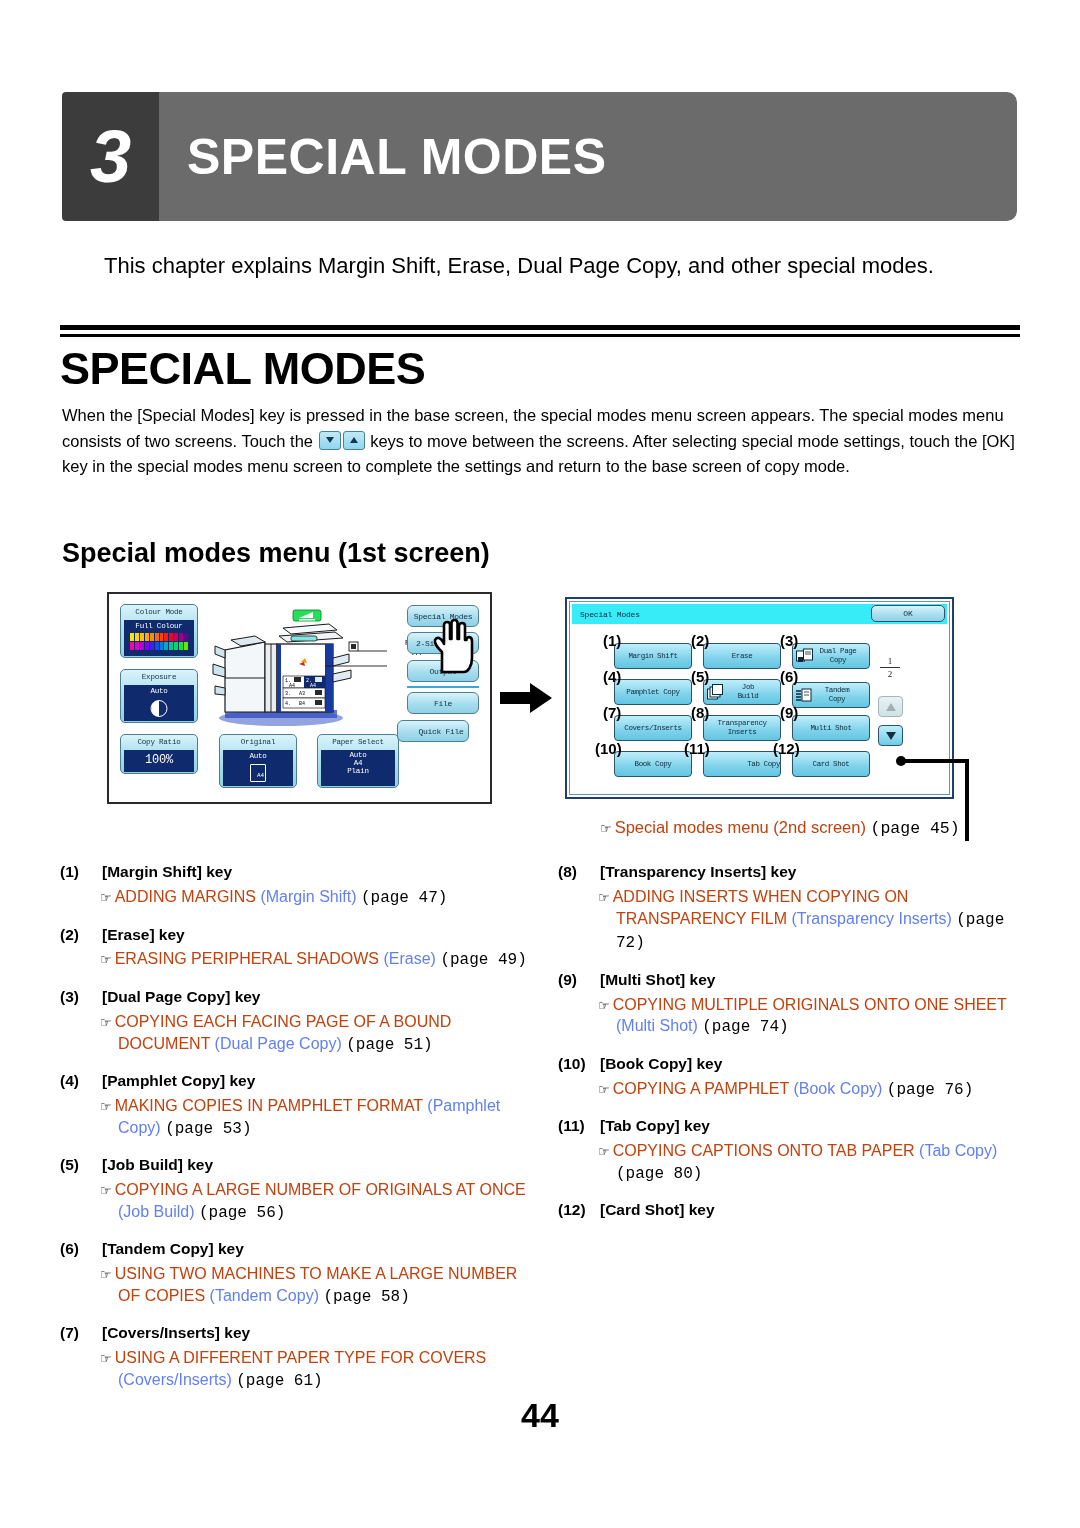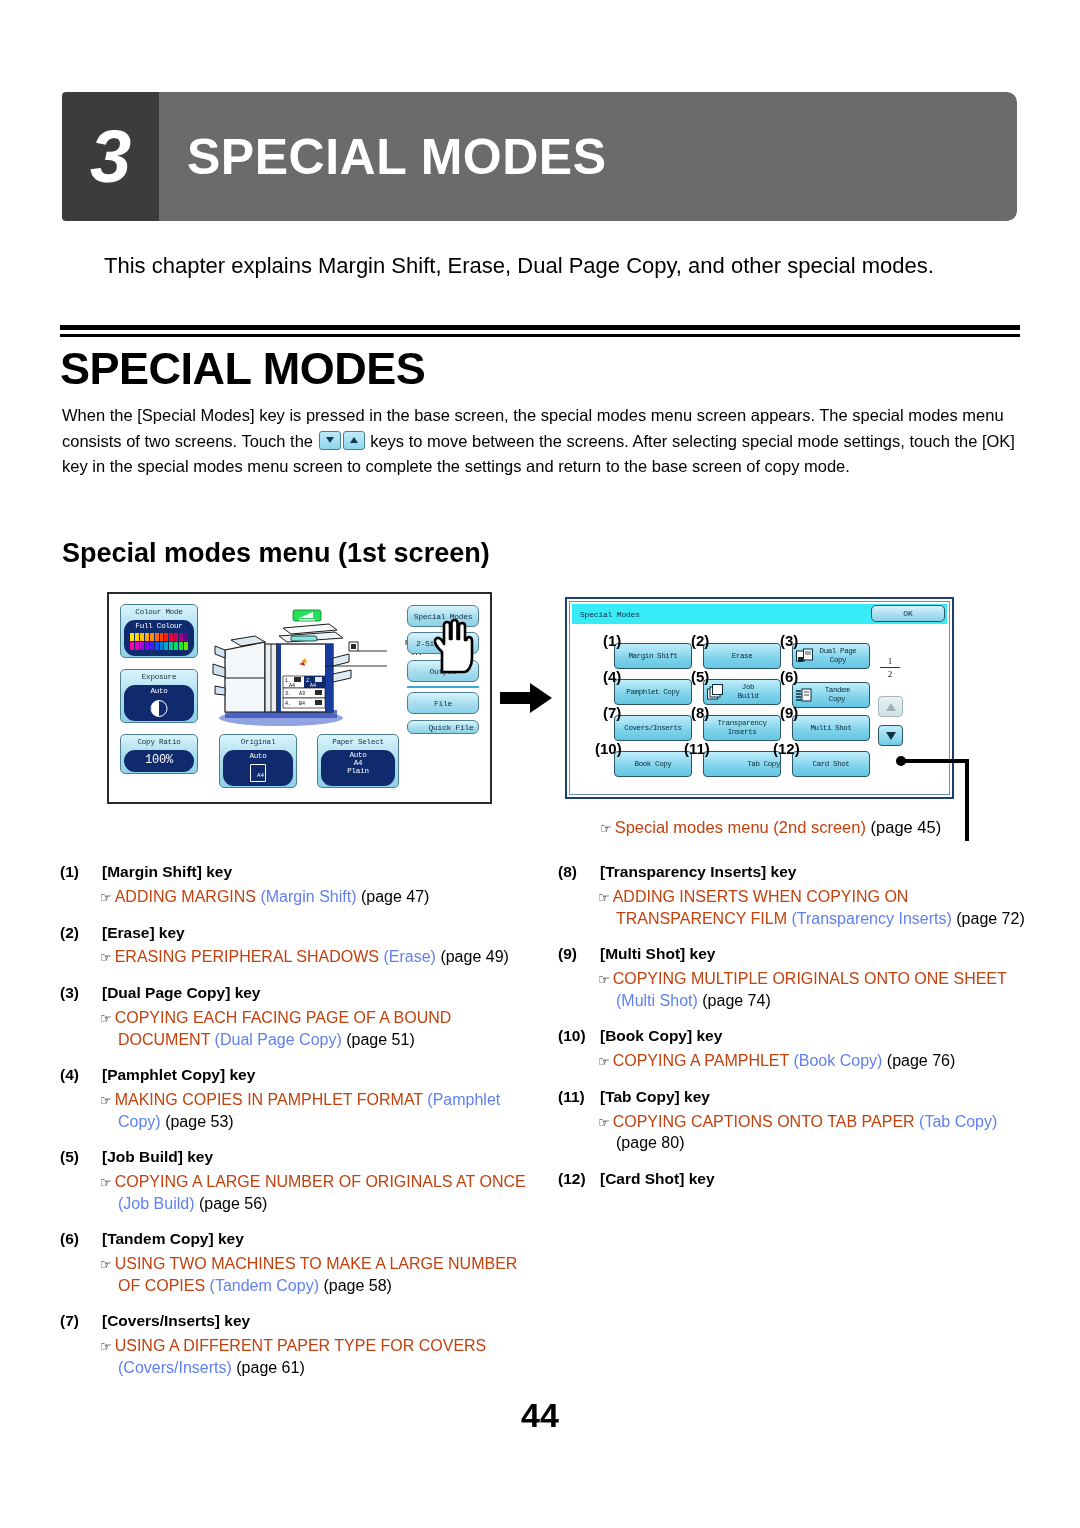--- a/index.html
+++ b/index.html
@@ -177,21 +177,21 @@
   .tk .cap {
     display: block;
     padding-top: 3px;
     letter-spacing: -0.2px;
   }
   .tk .panel {
     position: absolute;
     left: 3px; right: 3px; bottom: 18px;
     background: #102a6e;
     color: #ffffff;
-    border-radius: 11px;
+    border-radius: 0;
     text-align: center;
   }
   .tk .panel .val {
     display: block;
     padding-top: 2px;
     font-size: 7.5px;
     letter-spacing: -0.2px;
   }
 
   
@@ -408,21 +408,21 @@
     padding-left: 18px;
   }
   .hand-glyph {
     font-family: "DejaVu Sans", sans-serif;
     font-size: 13px;
     color: #000;
     margin-right: 3px;
   }
   .lk { color: #c2410c; }
   .lk-soft { color: #6080f0; }
-  .pg { color: #000; }
+  .pg { color: #000; font-family: Liberation Mono, monospace; }
 
   
   #folio {
     position: absolute;
     left: 0; right: 0;
     top: 1396px;
     text-align: center;
     font-size: 34px;
     font-weight: bold;
   }
@@ -594,21 +594,21 @@
   <div class="sidekey" style="left:298px;top:38px;width:72px;height:22px;">
     <span>2-Sided Copy</span>
   </div>
   <div class="sidekey" style="left:298px;top:66px;width:72px;height:22px;">
     <span>Output</span>
   </div>
   <div style="position:absolute;left:298px;top:92px;width:72px;height:2px;background:#3aa7d8;"></div>
   <div class="sidekey" style="left:298px;top:98px;width:72px;height:22px;">
     <span>File</span>
   </div>
-  <div class="sidekey" style="left:298px;top:126px;width:72px;height:14px;padding-left:16px;">
+  <div class="sidekey" style="left:288px;top:126px;width:72px;height:22px;padding-left:16px;">
     <span>Quick File</span>
   </div>
 </div>
 
 <svg id="hand-cursor" viewBox="0 0 46 56">
   <path d="M12 54 L12 34 C8 30 4 26 5 22 C7 18 11 20 13 24 L14 26 L14 7
            C14 3 20 3 20 7 L20 21 L21.5 21 L21.5 5 C21.5 1 27.5 1 27.5 5
            L27.5 21 L29 21 L29 8 C29 4 35 4 35 8 L35 22 L36.5 22
            C36.5 18 42 18 42 23 L42 40 C42 48 38 54 34 54 Z" fill="#ffffff" stroke="#000000" stroke-width="2.6" stroke-linejoin="round"></path>
 </svg>

